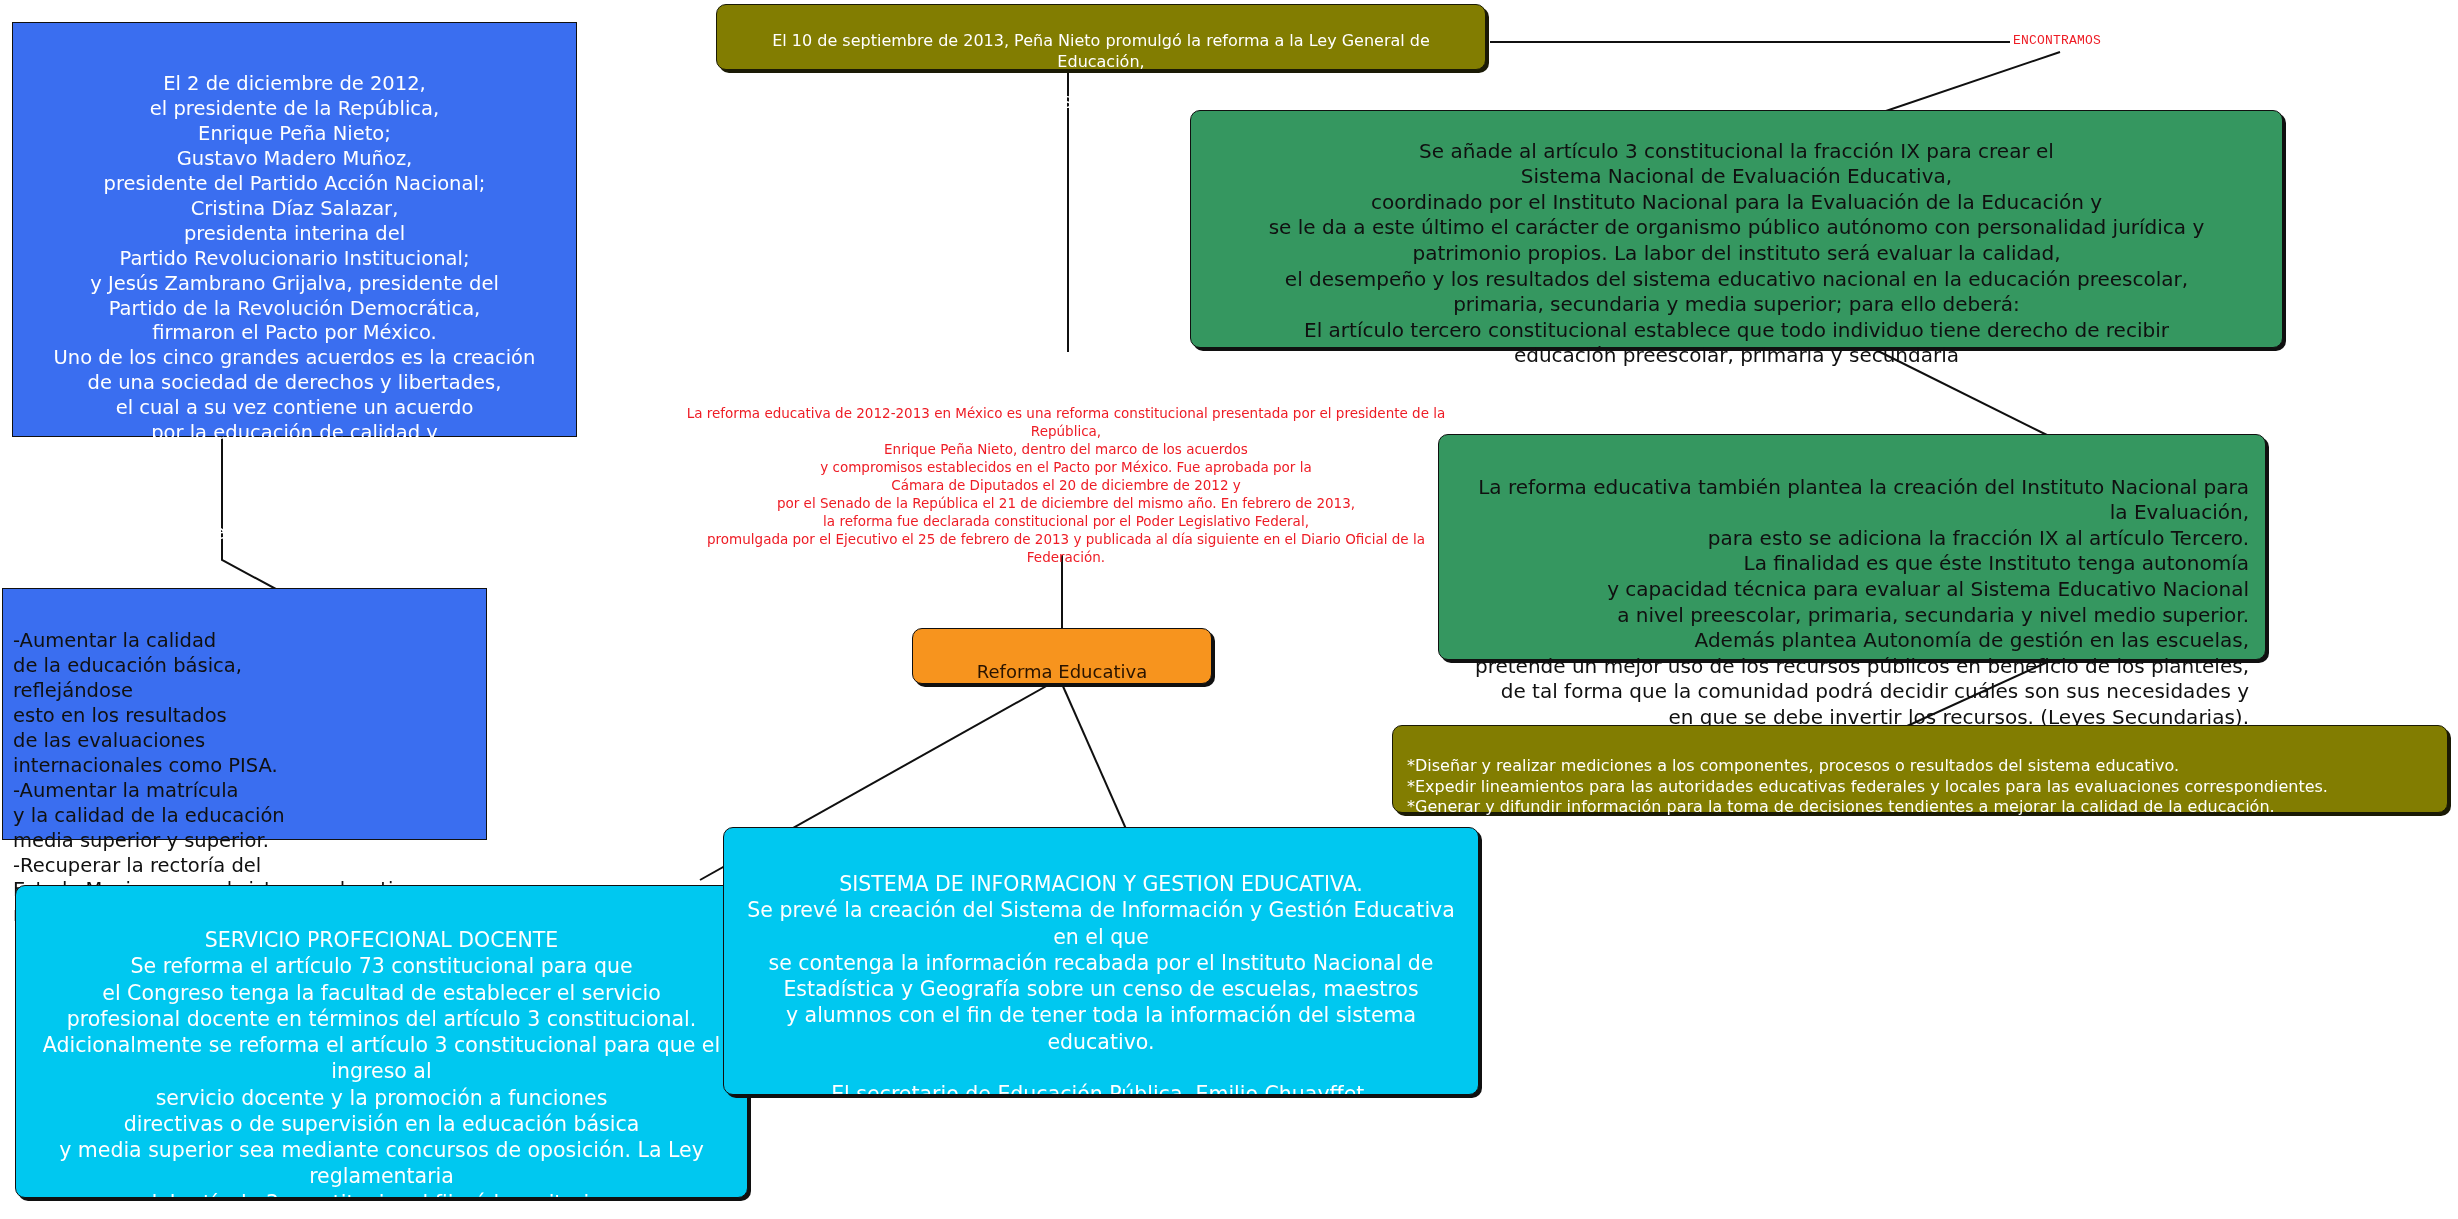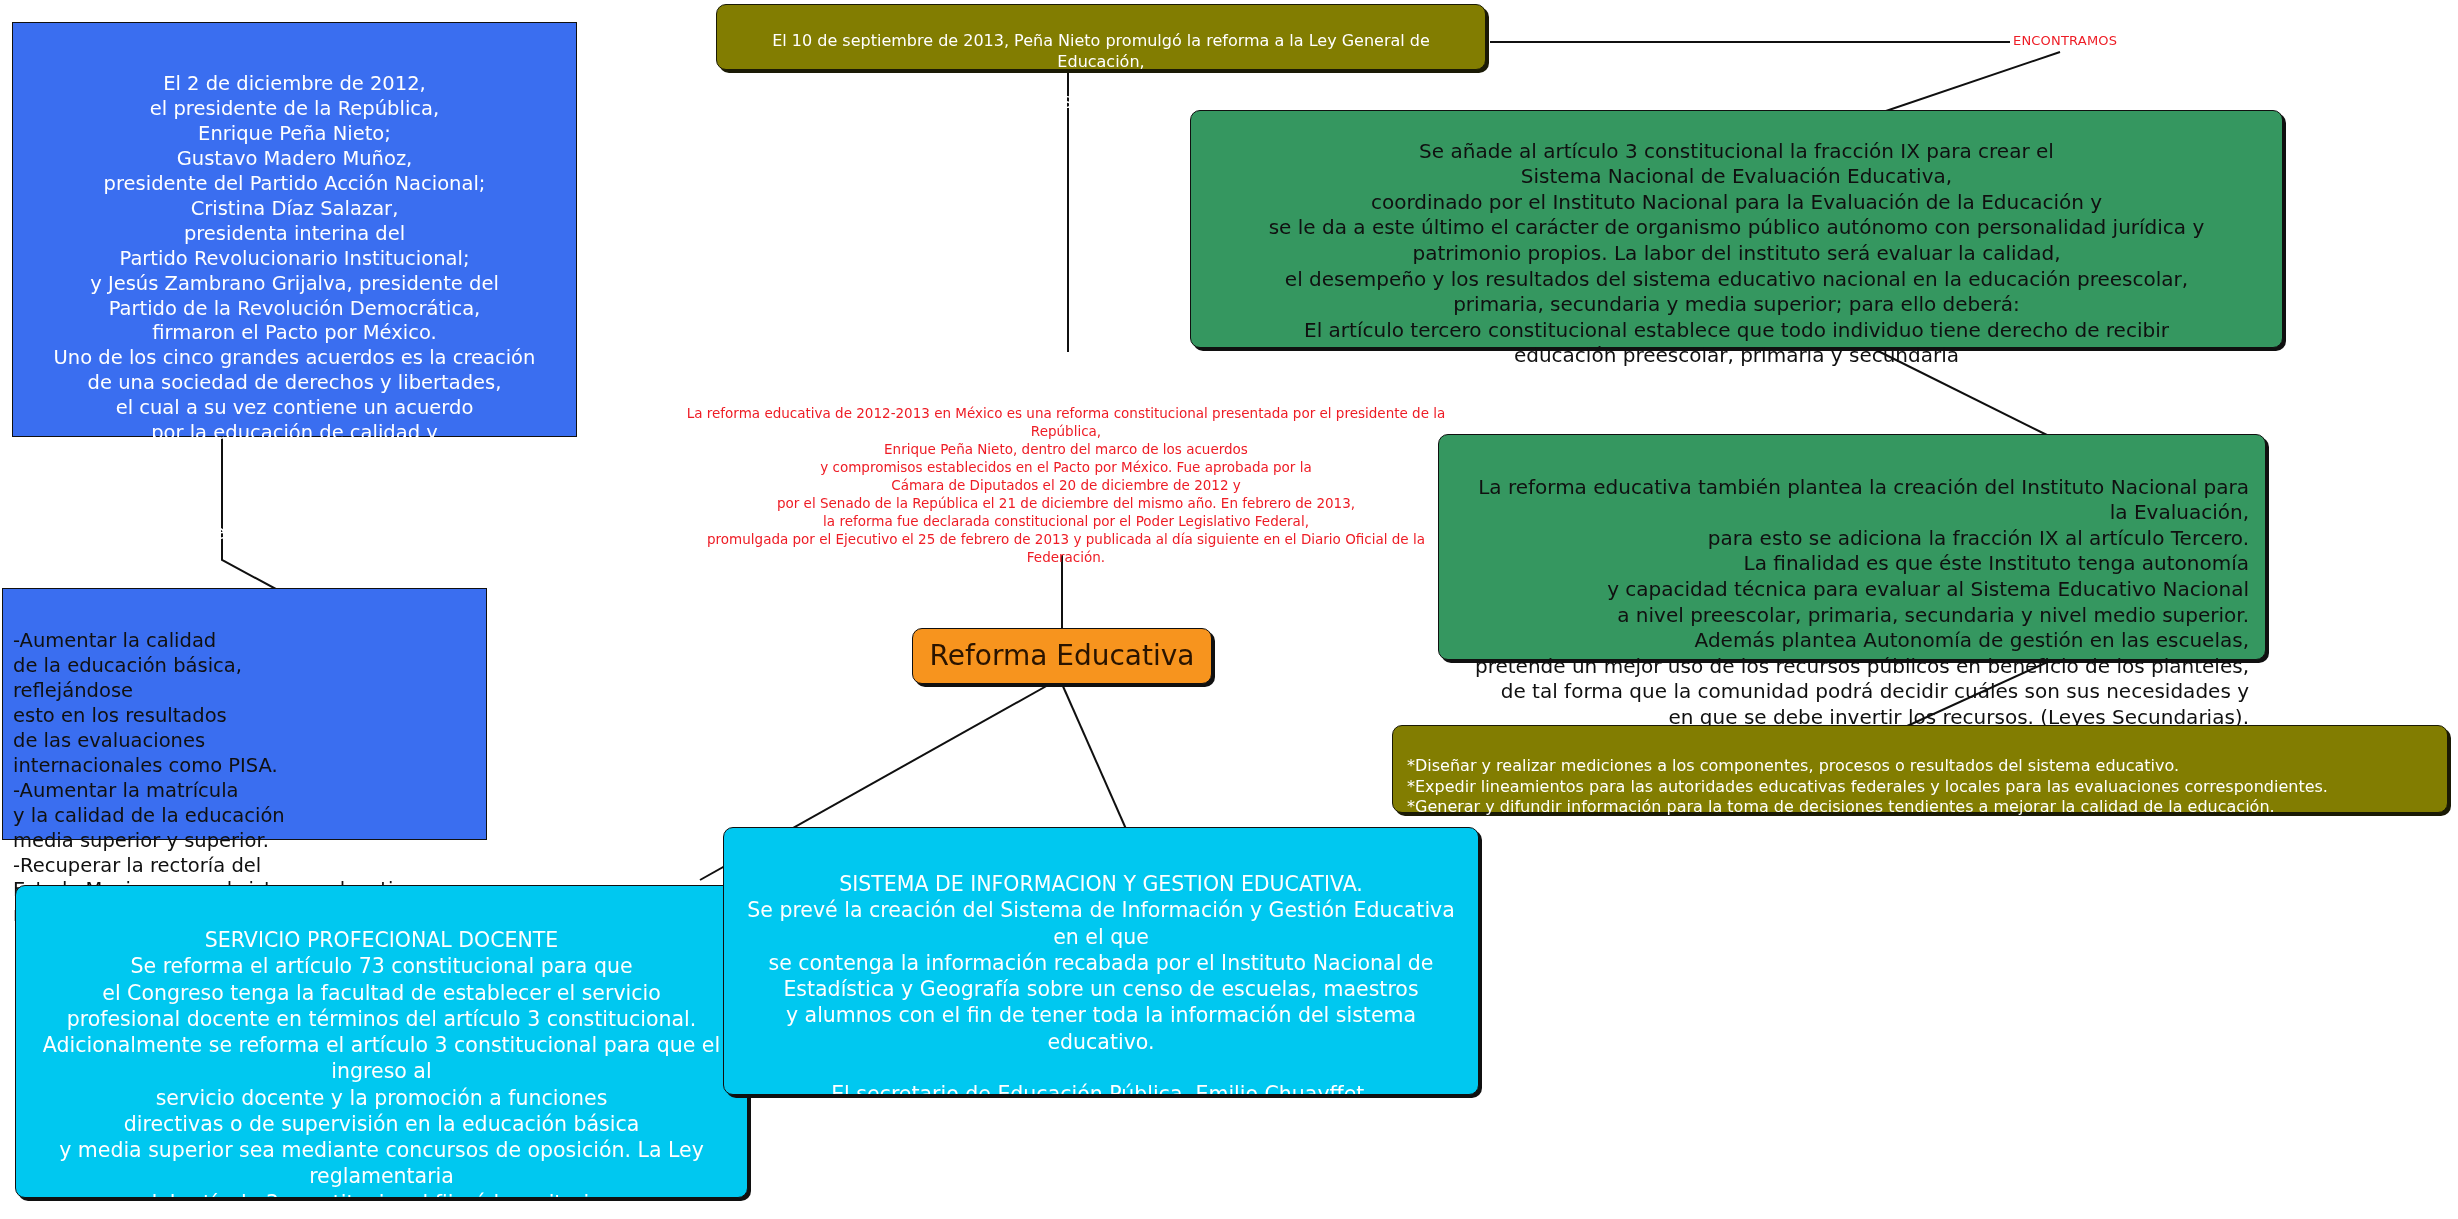--- a/index.html
+++ b/index.html
@@ -88,42 +88,43 @@
     overflow: hidden;
   }
 
   
   .node-orange {
     background: #F7941E;
     border: 1px solid #101010;
     border-radius: 10px;
     color: #2a1400;
     text-align: center;
-    font-size: 28px;
+    font-size: 18px;
     box-shadow: 3px 3px 0 #101010;
     display: flex;
-    align-items: center;
+    align-items: flex-end;
     justify-content: center;
   }
 
   
   .text-red {
     position: absolute;
     color: #EE1C25;
     text-align: center;
     white-space: pre-line;
     font-size: 13.5px;
     line-height: 1.33;
   }
   .label-red {
     position: absolute;
     color: #EE1C25;
     font-size: 13px;
     letter-spacing: 0.2px;
     white-space: nowrap;
+    font-family: Liberation Mono, monospace;
   }
 </style>
 </head>
 <body>
 
 <div id="canvas">
 
   <svg id="edges" viewBox="0 0 2458 1219" xmlns="http://www.w3.org/2000/svg">
 
     <path d="M 1068 70 L 1068 352" stroke="#101010" stroke-width="2" fill="none"></path>

